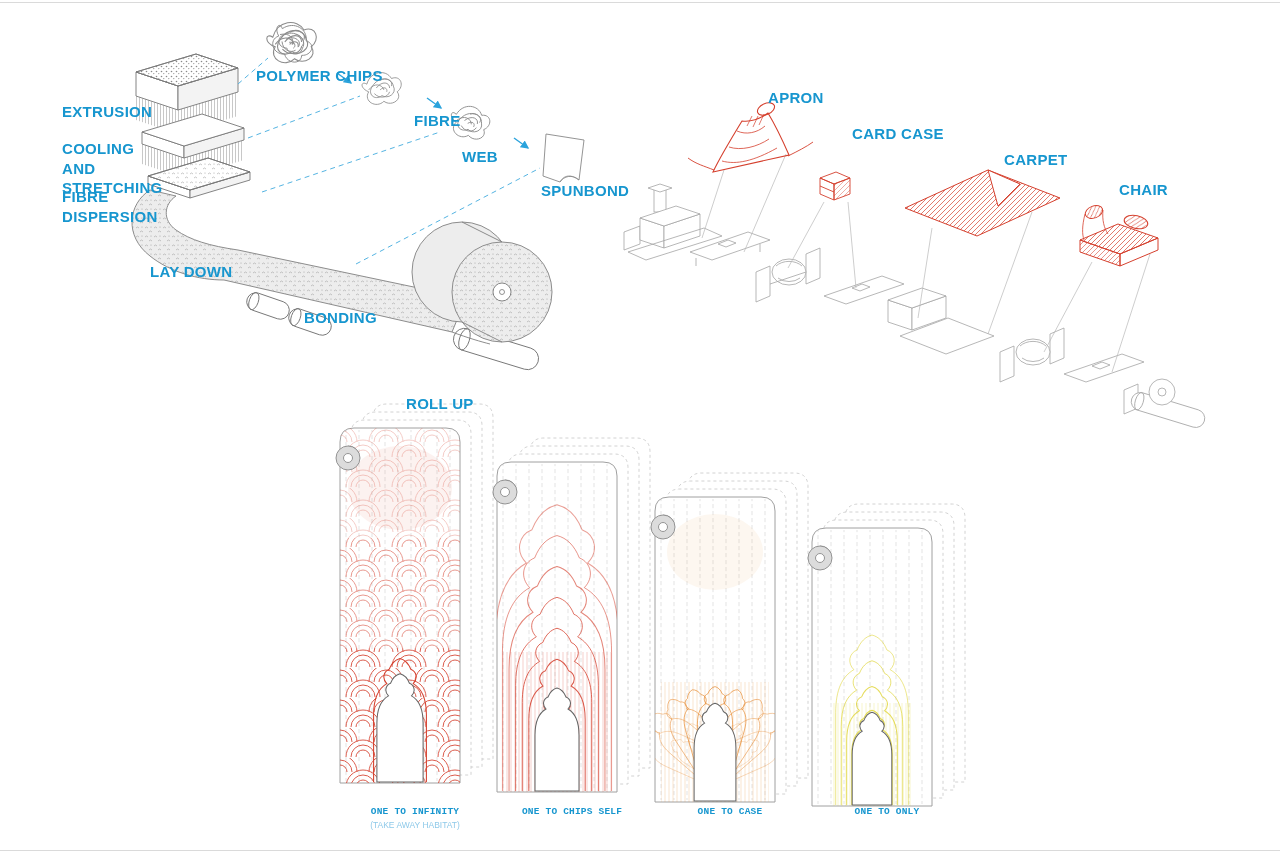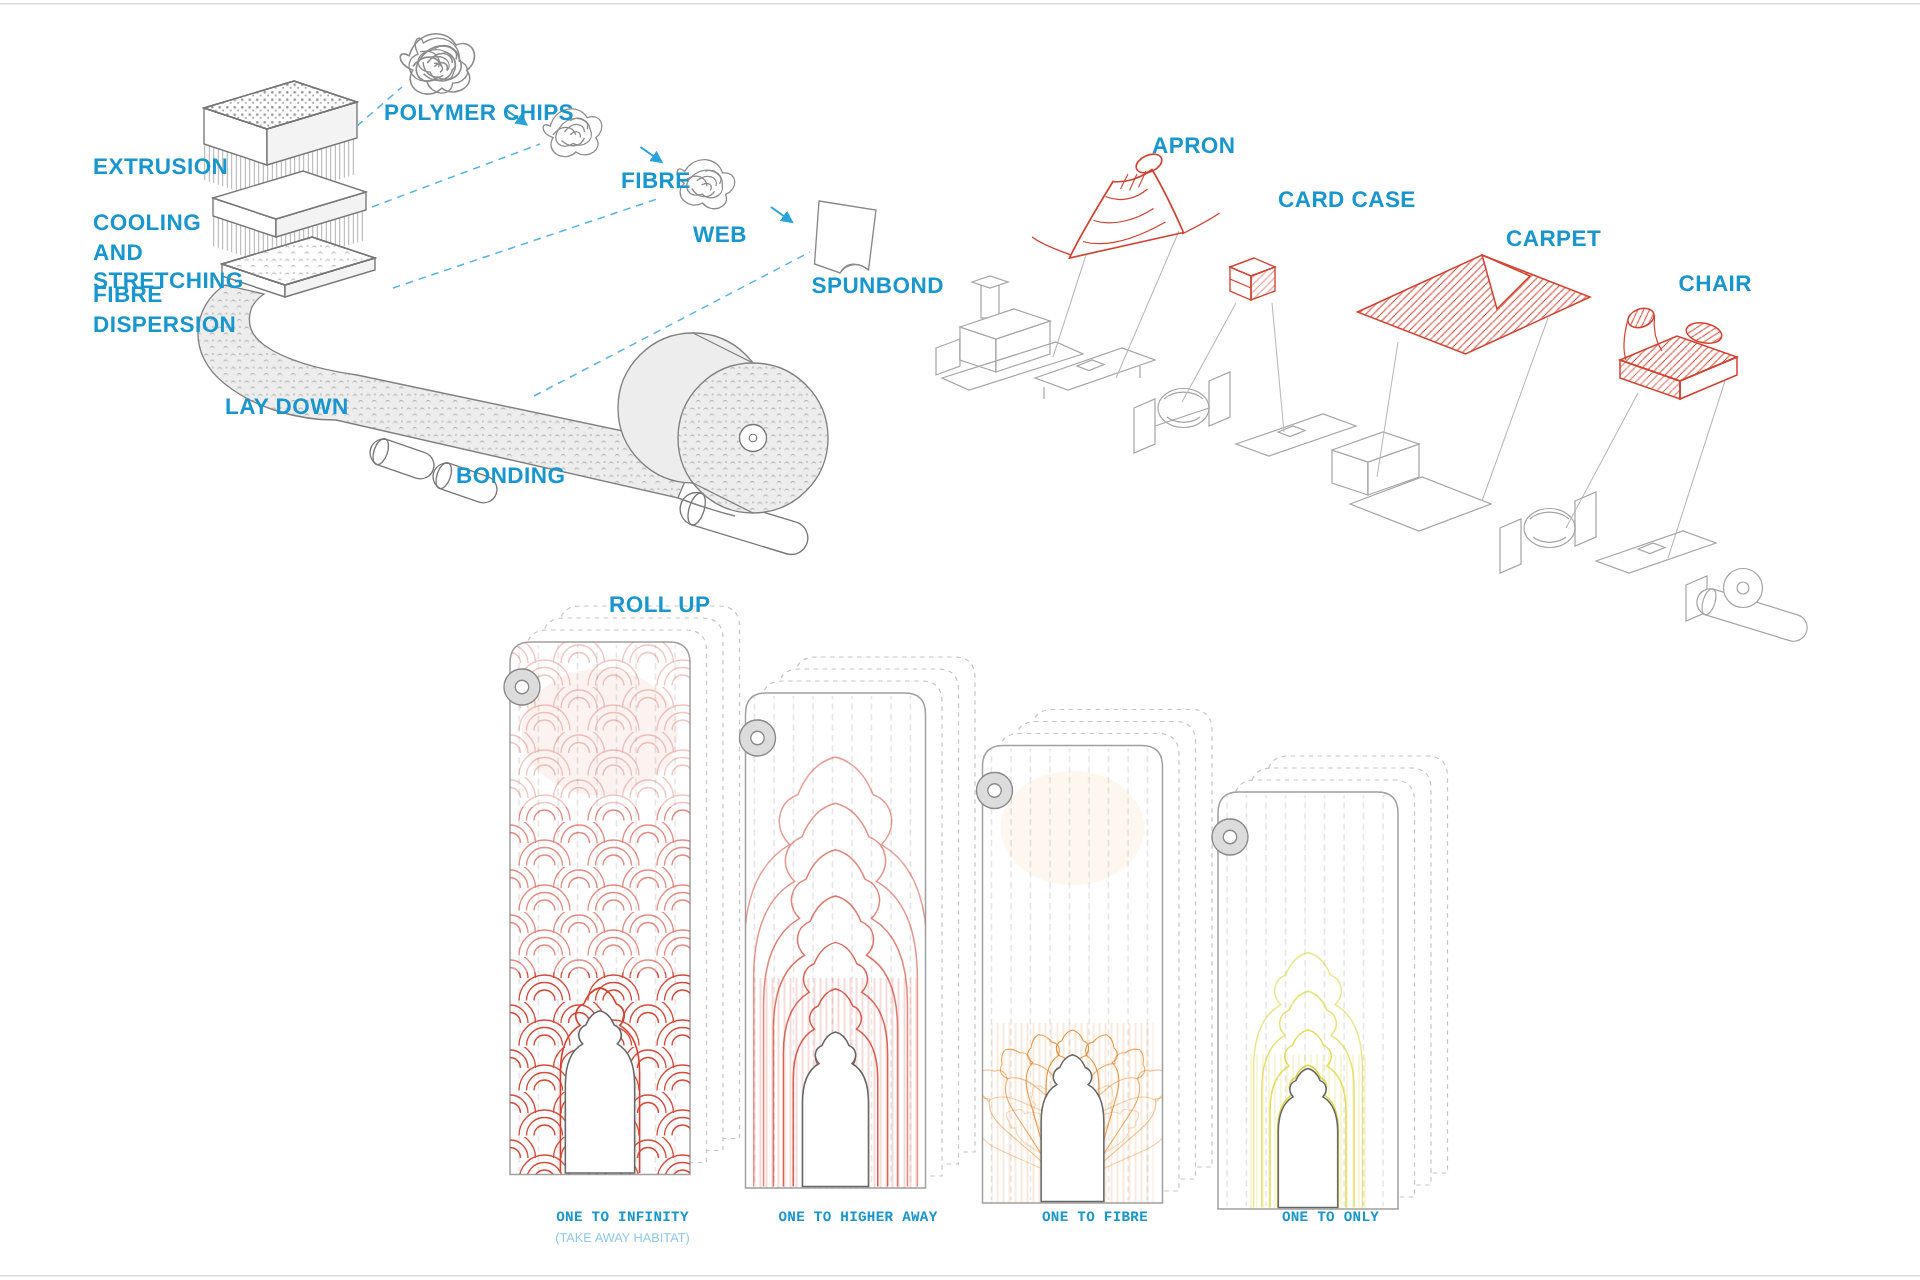--- a/index.html
+++ b/index.html
@@ -392,21 +392,21 @@
   <div class="lbl" style="left:768px;top:88px;">APRON</div>
   <div class="lbl" style="left:852px;top:124px;">CARD CASE</div>
   <div class="lbl" style="left:1004px;top:150px;">CARPET</div>
   <div class="lbl" style="left:1119px;top:180px;">CHAIR</div>
 
   <div class="panel-lbl" style="left:335px;top:806px;">
     <div class="t">ONE TO INFINITY</div>
     <div class="s">(TAKE AWAY HABITAT)</div>
   </div>
   <div class="panel-lbl" style="left:492px;top:806px;">
-    <div class="t">ONE TO HIGHER AWAY</div>
+    <div class="t">ONE TO CHIPS SELF</div>
   </div>
   <div class="panel-lbl" style="left:650px;top:806px;">
-    <div class="t">ONE TO FIBRE</div>
+    <div class="t">ONE TO CASE</div>
   </div>
   <div class="panel-lbl" style="left:807px;top:806px;">
     <div class="t">ONE TO ONLY</div>
   </div>
 </div>
 
 </body></html>

